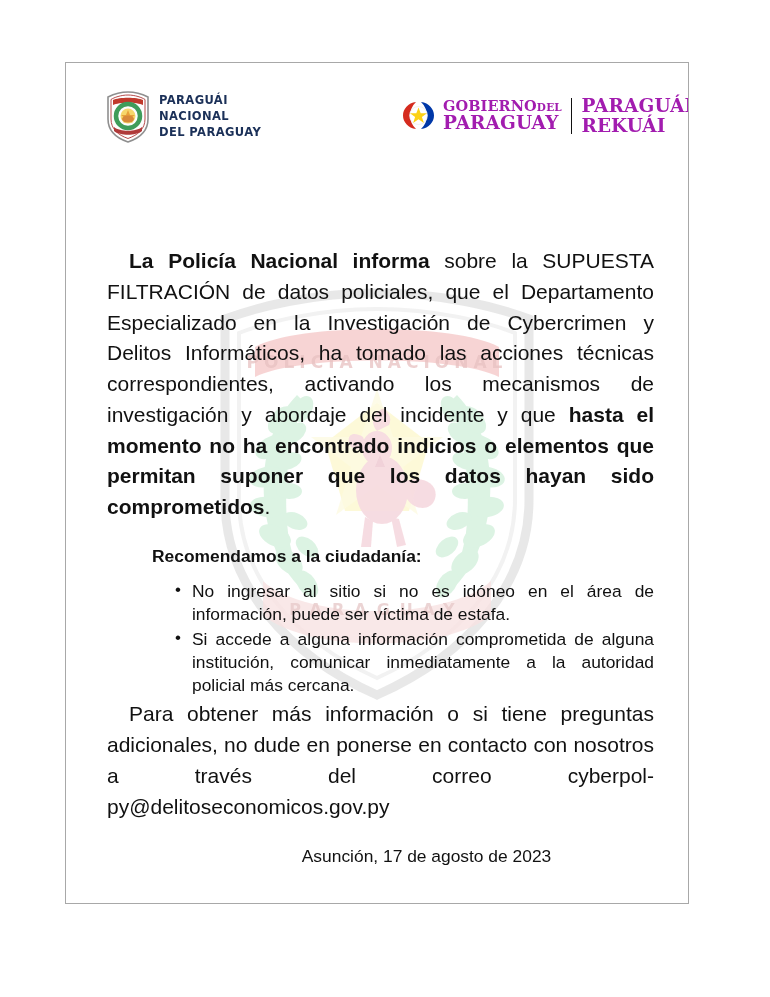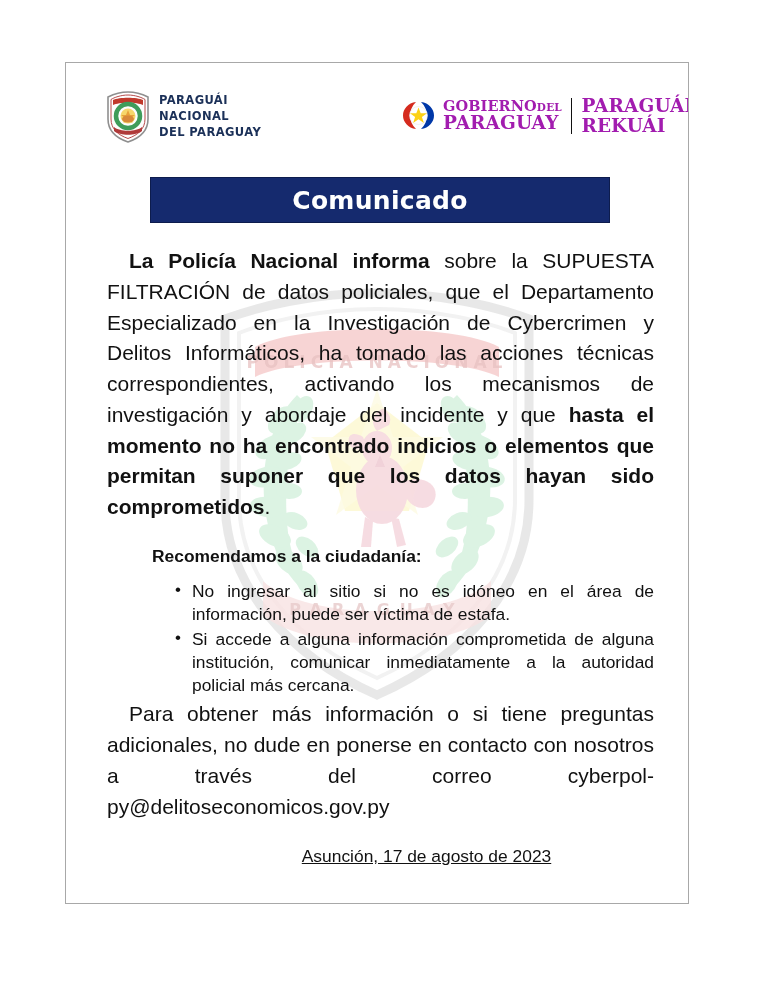--- a/index.html
+++ b/index.html
@@ -187,21 +187,20 @@
   .closing {
     margin: 22px 0 0 0;
   }
 
   .signature {
     margin: 24px 0 0 0;
     text-align: center;
     padding-left: 92px;
     font-size: 17.4px;
     color: #111111;
-    text-decoration: underline;
   }
 </style>
 </head>
 <body>
 
 <div id="page">
 
   <div id="watermark">
     <svg viewBox="0 0 400 420" xmlns="http://www.w3.org/2000/svg">
 
@@ -306,23 +305,20 @@
           </div>
           <div class="gov-divider"></div>
           <div class="gov-block">
             <div class="gov-l2">PARAGUÁI</div>
             <div class="gov-l2">REKUÁI</div>
           </div>
         </div>
       </div>
     </div>
 
-    <div class="banner">
-      <span class="banner-title">Comunicado</span>
-    </div>
 
     <div class="body-wrap">
 
       <p class="para"><b>La Policía Nacional informa</b><span> sobre la SUPUESTA FILTRACIÓN de datos policiales, que el Departamento Especializado en la Investigación de Cybercrimen y Delitos Informáticos, ha tomado las acciones técnicas correspondientes, activando los mecanismos de investigación y abordaje del incidente y que </span><b>hasta el momento no ha encontrado indicios o elementos que permitan suponer que los datos hayan sido comprometidos</b><span>.</span></p>
 
       <div class="recommend-head">Recomendamos a la ciudadanía:</div>
 
       <ul class="recs">
         <li>No ingresar al sitio si no es idóneo en el área de información, puede ser víctima de estafa.</li>
         <li>Si accede a alguna información comprometida de alguna institución, comunicar inmediatamente a la autoridad policial más cercana.</li>

